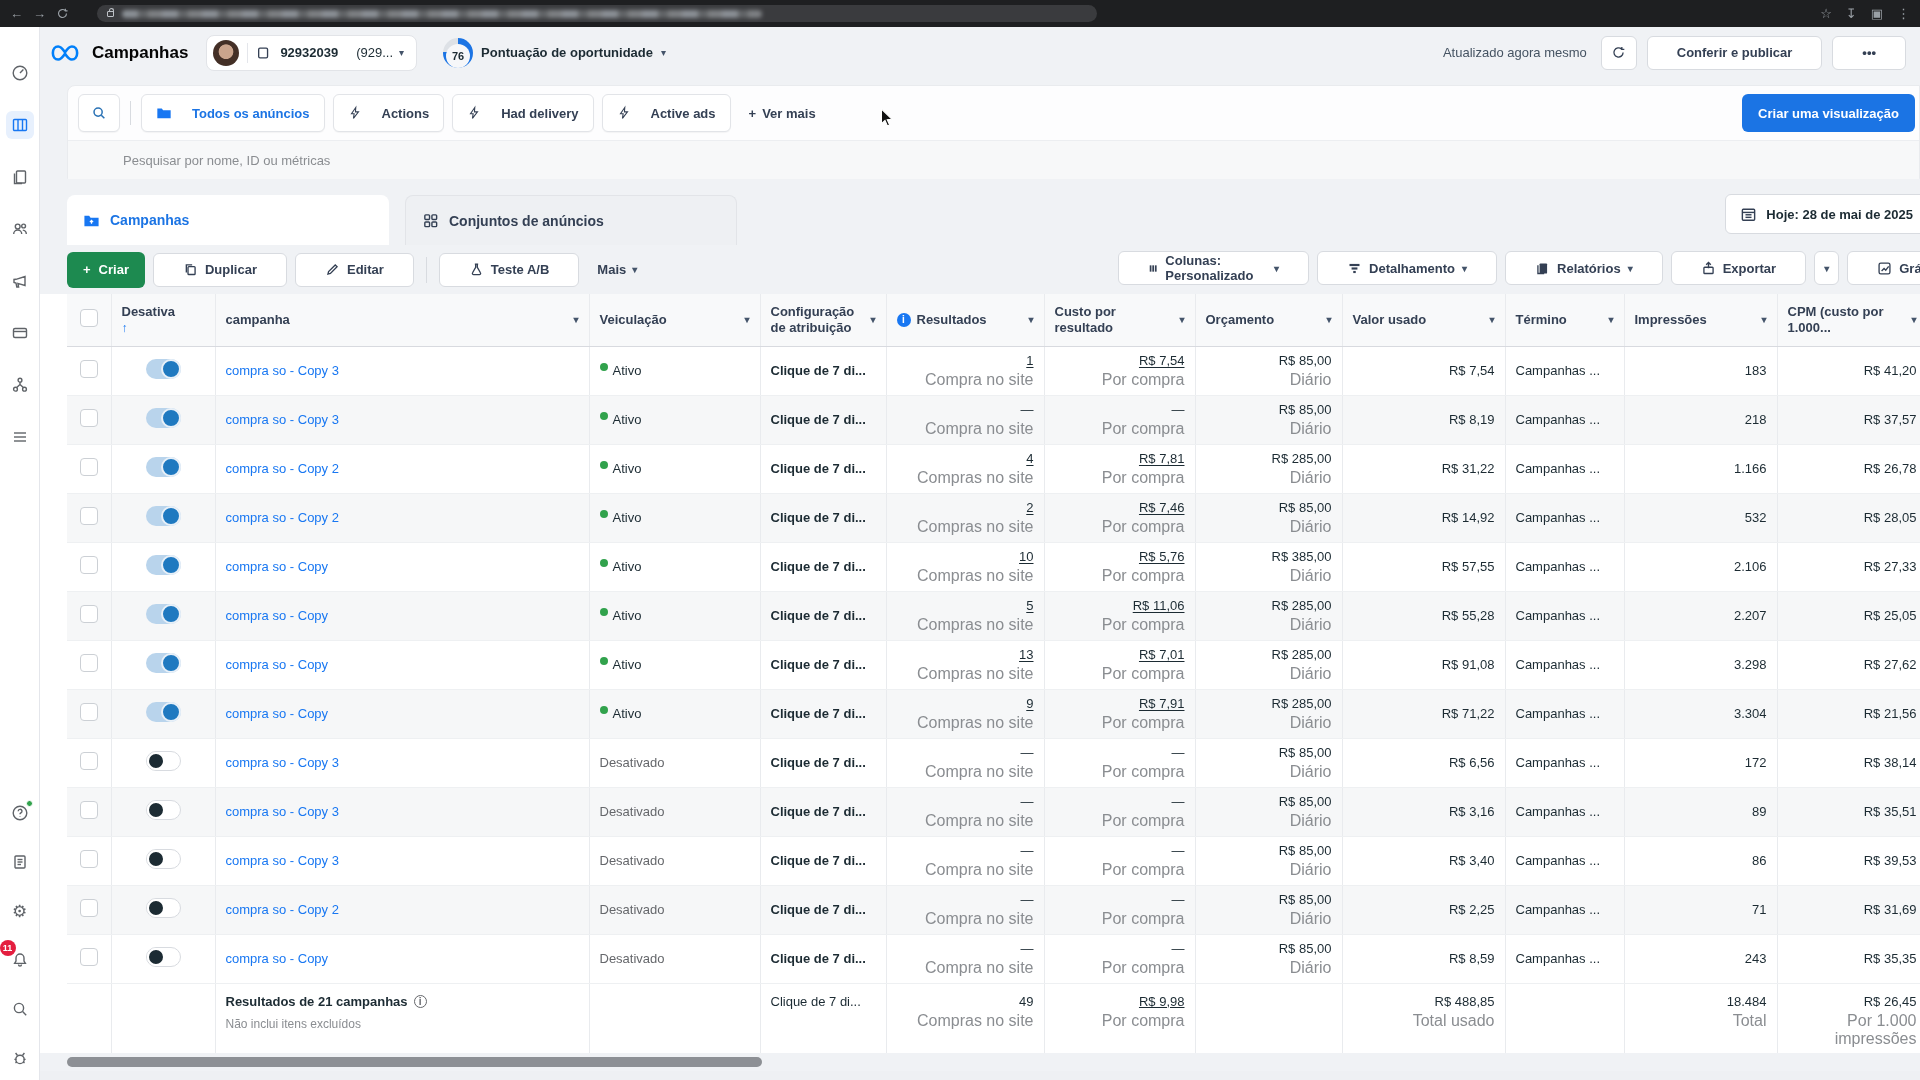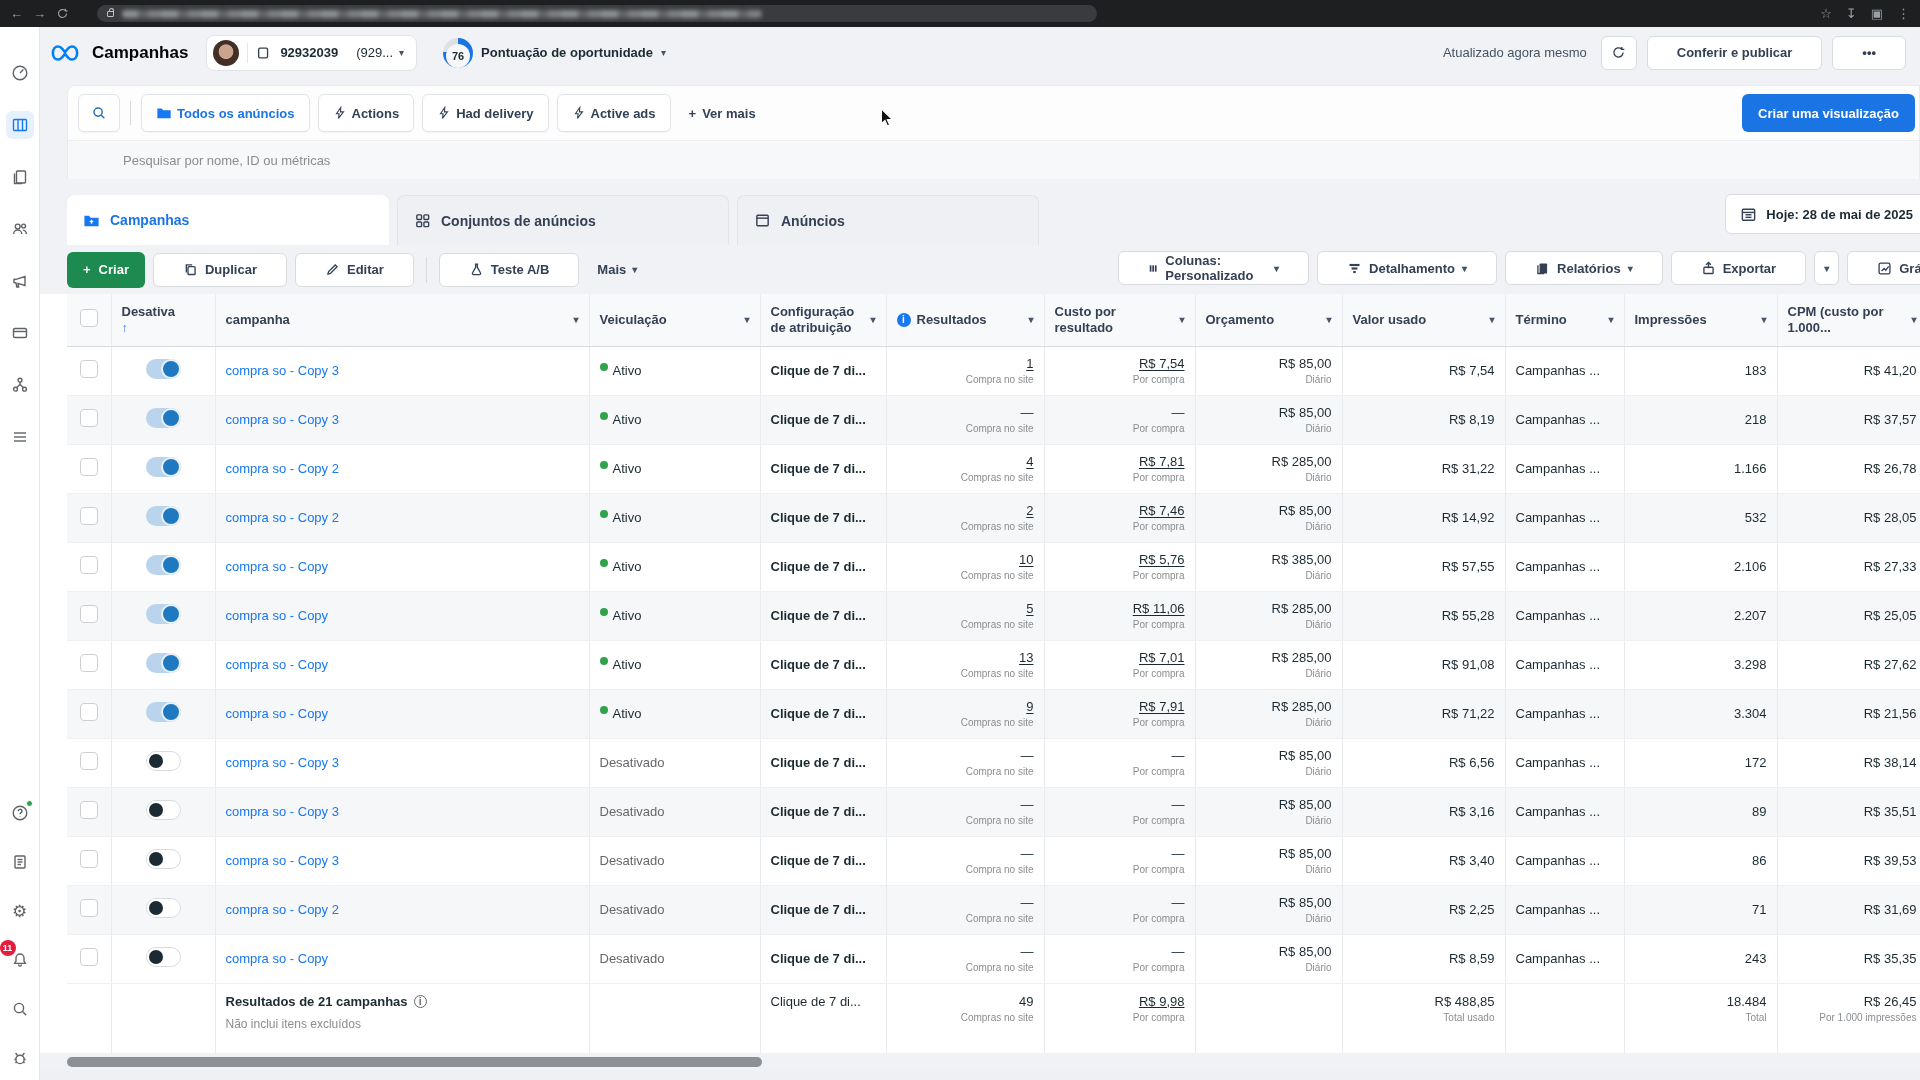--- a/index.html
+++ b/index.html
@@ -64,41 +64,41 @@
           font-size:13px; font-weight:600; color:#344054; cursor:pointer; }
   .wbtn.sq { width:36px; padding:0; }
   .wbtn svg { stroke:#344054; fill:none; stroke-width:1.6; }
 
   
   .filter-band { height:101px; background:#f0f2f5; position:relative; }
   .filter-card { position:absolute; left:27px; top:7px; right:0; height:94px; background:#fdfdfe;
                  border:1px solid #e9ebee; border-radius:8px 0 0 0; }
   .chip-row { height:54px; display:flex; align-items:center; gap:8px; padding:0 10px; }
   .chip { background:#fff; border:1px solid #e2e4e8; box-shadow:0 1px 1px rgba(0,0,0,.04);
-          border-radius:6px; height:38px; display:flex; align-items:center; gap:5px; padding:0 14px;
+          border-radius:6px; height:38px; display:flex; align-items:center; gap:20px; padding:0 14px;
           font-size:13px; font-weight:600; color:#344054; cursor:pointer; }
   .chip.first { color:#1b74e4; }
   .chip svg { flex:0 0 auto; }
   .chip-sep { width:1px; height:24px; background:#d8dbe0; margin:0 2px; }
   .ghost-btn { display:flex; align-items:center; gap:6px; font-size:13px; font-weight:600;
                color:#344054; padding:0 10px; cursor:pointer; }
   .create-view { position:absolute; right:4px; top:8px; height:38px; background:#1b74e4; color:#fff;
                  font-size:13px; font-weight:600; border-radius:6px; display:flex; align-items:center;
                  padding:0 16px; cursor:pointer; }
   .search-row { height:39px; background:#f7f8f9; border-top:1px solid #eceef1; display:flex; align-items:center; }
   .search-input { width:100%; height:100%; border:none; outline:none; background:transparent;
                   font-size:13px; color:#1c2b33; padding-left:55px; font-family:"Liberation Sans",sans-serif; }
   .search-input::placeholder { color:#8a8d91; }
 
   
   .tabs-band { height:66px; background:#f0f2f5; position:relative; display:flex; align-items:flex-end; padding-left:27px; }
   .tab { height:50px; display:flex; align-items:center; gap:10px; padding:0 16px; font-size:14px;
          font-weight:600; color:#344054; border-radius:8px 8px 0 0; cursor:pointer; }
   .tab.active { background:#fff; color:#1b74e4; width:322px; }
-  .tab.inactive { background:#eef0f3; border:1px solid #e2e4e8; border-bottom:none; margin-left:8px; }
+  .tab.inactive { background:#eef0f3; border:1px solid #e2e4e8; border-bottom:none; margin-left:16px; }
   .tab.t2 { width:332px; } .tab.t3 { width:302px; }
   .date-btn { position:absolute; right:-8px; top:15px; height:40px; background:#fff;
               border:1px solid #d8dbe0; border-radius:6px; display:flex; align-items:center; gap:9px;
               padding:0 14px; font-size:13px; font-weight:600; color:#1c2b33; cursor:pointer; }
 
   
   .toolbar-band { height:49px; background:#f0f2f5; position:relative; display:flex; align-items:center;
                   padding-left:27px; gap:8px; }
   .green-btn { background:#1d8a50; color:#fff; border-radius:6px; height:36px; display:flex;
                align-items:center; gap:8px; padding:0 16px; font-size:13px; font-weight:600; cursor:pointer; }
@@ -136,21 +136,21 @@
                       background:#1c2b33; border:2px solid #fff; }
   .camplink { color:#1877f2; cursor:pointer; }
   .status { display:flex; align-items:flex-start; gap:5px; }
   .status em { font-style:normal; }
   .status.inact em { color:#65676b; }
   .dot { width:8px; height:8px; border-radius:50%; background:#31a24c; display:inline-block; }
   .attr-cell { font-weight:600; }
   .num-cell { text-align:right; }
   .num-cell .val { color:#1c2b33; }
   .num-cell .val.lk { text-decoration:underline; text-underline-offset:2px; cursor:pointer; }
-  .num-cell .sub, .sub { font-size:10px; color:#8a8d91; margin-top:3px; }
+  .num-cell .sub, .sub { font-size:16px; color:#8a8d91; margin-top:3px; }
   .end-cell { color:#1c2b33; }
   tfoot td { border-top:1px solid #d8dadf; border-right:1px solid #e9ebee; vertical-align:top;
              padding:10px 10px 0 10px; font-size:13px; height:72px; background:#fff; }
   .foot-title { font-weight:600; display:flex; align-items:center; }
   .foot-sub { font-size:12px; color:#8a8d91; margin-top:8px; }
   .ft-num { text-align:right; }
 
   
   .hscroll { height:18px; background:#f0f2f5; position:relative; }
   .hthumb { position:absolute; left:27px; top:4px; width:695px; height:10px; border-radius:5px; background:#8d9095; }
@@ -373,27 +373,20 @@
       <span>Campanhas</span>
     </div>
     <div class="tab inactive t2">
       <svg width="17" height="17" viewBox="0 0 18 18">
           <rect x="3" y="3" width="5" height="5" rx="1" fill="none" stroke="#344054" stroke-width="1.5"></rect>
           <rect x="10.5" y="3" width="5" height="5" rx="1" fill="none" stroke="#344054" stroke-width="1.5"></rect>
           <rect x="3" y="10.5" width="5" height="5" rx="1" fill="none" stroke="#344054" stroke-width="1.5"></rect>
           <rect x="10.5" y="10.5" width="5" height="5" rx="1" fill="none" stroke="#344054" stroke-width="1.5"></rect>
         </svg>
       <span>Conjuntos de anúncios</span>
-    </div>
-    <div class="tab inactive t3">
-      <svg width="17" height="17" viewBox="0 0 18 18">
-          <rect x="3" y="3.5" width="12" height="11" rx="1" fill="none" stroke="#344054" stroke-width="1.5"></rect>
-          <line x1="3" y1="6.5" x2="15" y2="6.5" stroke="#344054" stroke-width="1.5"></line>
-        </svg>
-      <span>Anúncios</span>
     </div>
     <div class="date-btn">
       <svg width="17" height="17" viewBox="0 0 18 18">
           <rect x="2.5" y="3.5" width="13" height="11.5" rx="1" fill="none" stroke="#344054" stroke-width="1.5"></rect>
           <line x1="2.5" y1="6.8" x2="15.5" y2="6.8" stroke="#344054" stroke-width="1.5"></line>
           <line x1="5.8" y1="9.3" x2="12.2" y2="9.3" stroke="#344054" stroke-width="1.5"></line>
           <line x1="5.8" y1="12" x2="12.2" y2="12" stroke="#344054" stroke-width="1.5"></line>
         </svg>
       <span>Hoje: 28 de mai de 2025</span>
     </div>

